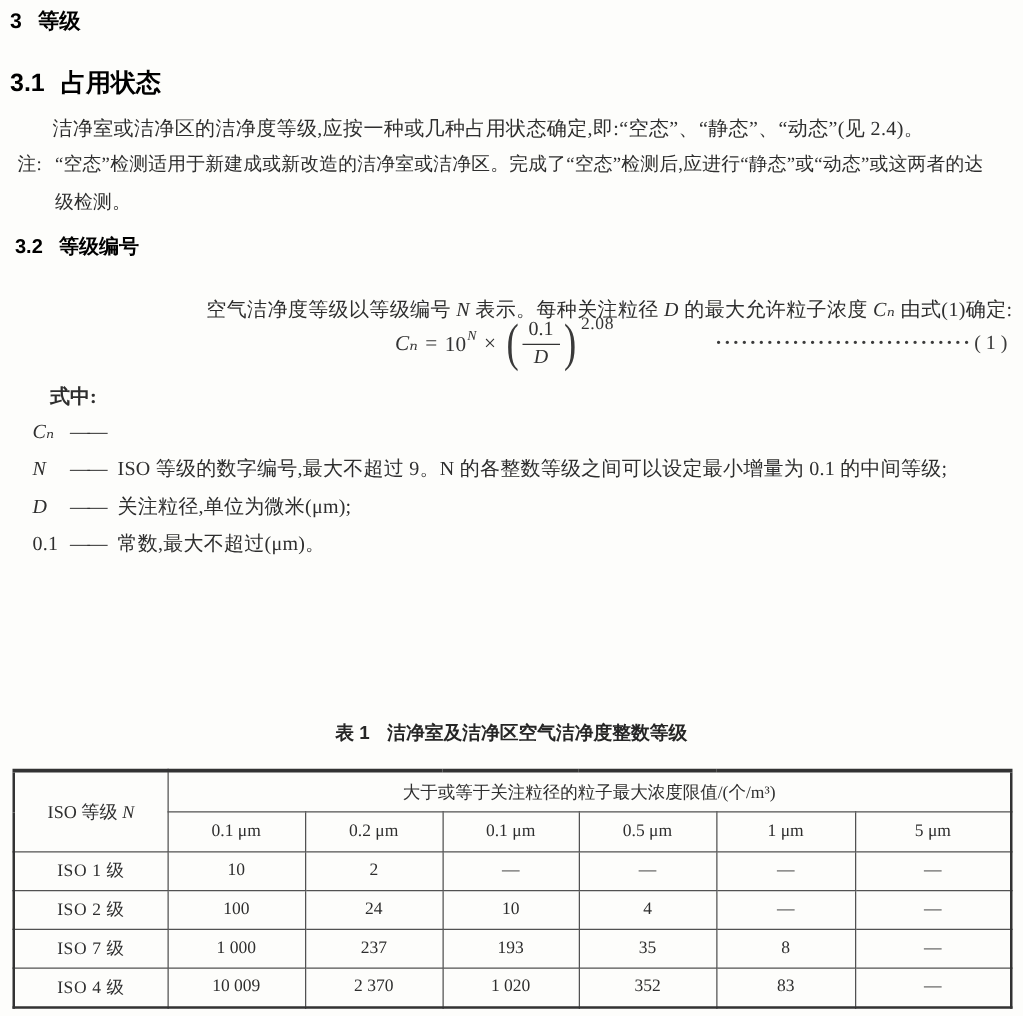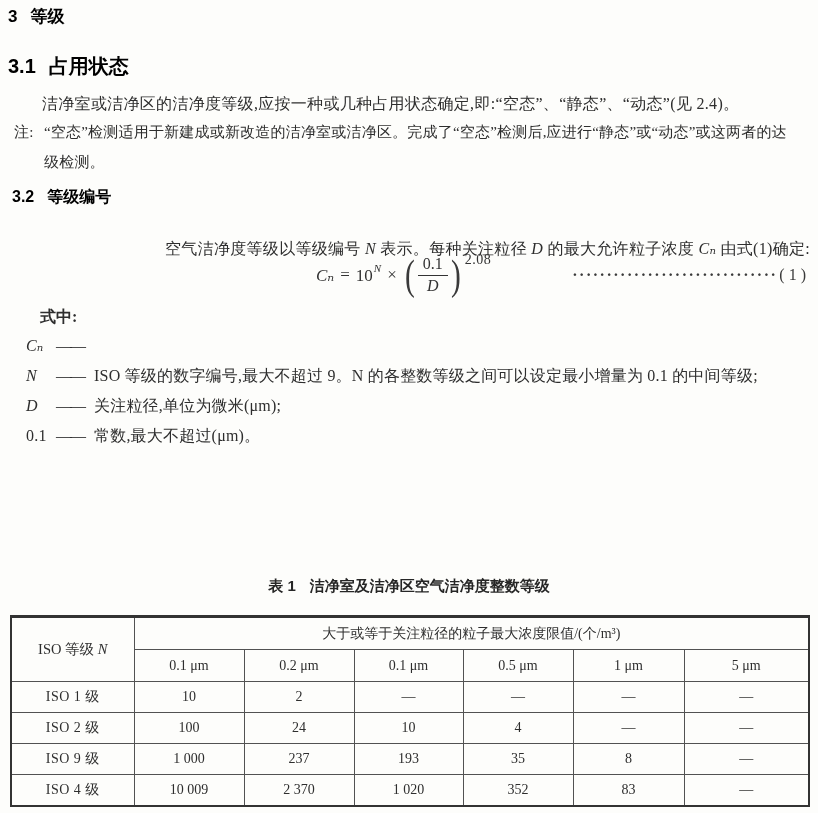--- a/index.html
+++ b/index.html
@@ -165,21 +165,21 @@
         <tr>
           <td class="lblcell">ISO 2 级</td>
           <td>100</td>
           <td>24</td>
           <td>10</td>
           <td>4</td>
           <td>—</td>
           <td>—</td>
         </tr>
         <tr>
-          <td class="lblcell">ISO 9 级</td>
+          <td class="lblcell">ISO 7 级</td>
           <td>1 000</td>
           <td>237</td>
           <td>193</td>
           <td>35</td>
           <td>8</td>
           <td>—</td>
         </tr>
         <tr>
           <td class="lblcell">ISO 4 级</td>
           <td>10 009</td>

